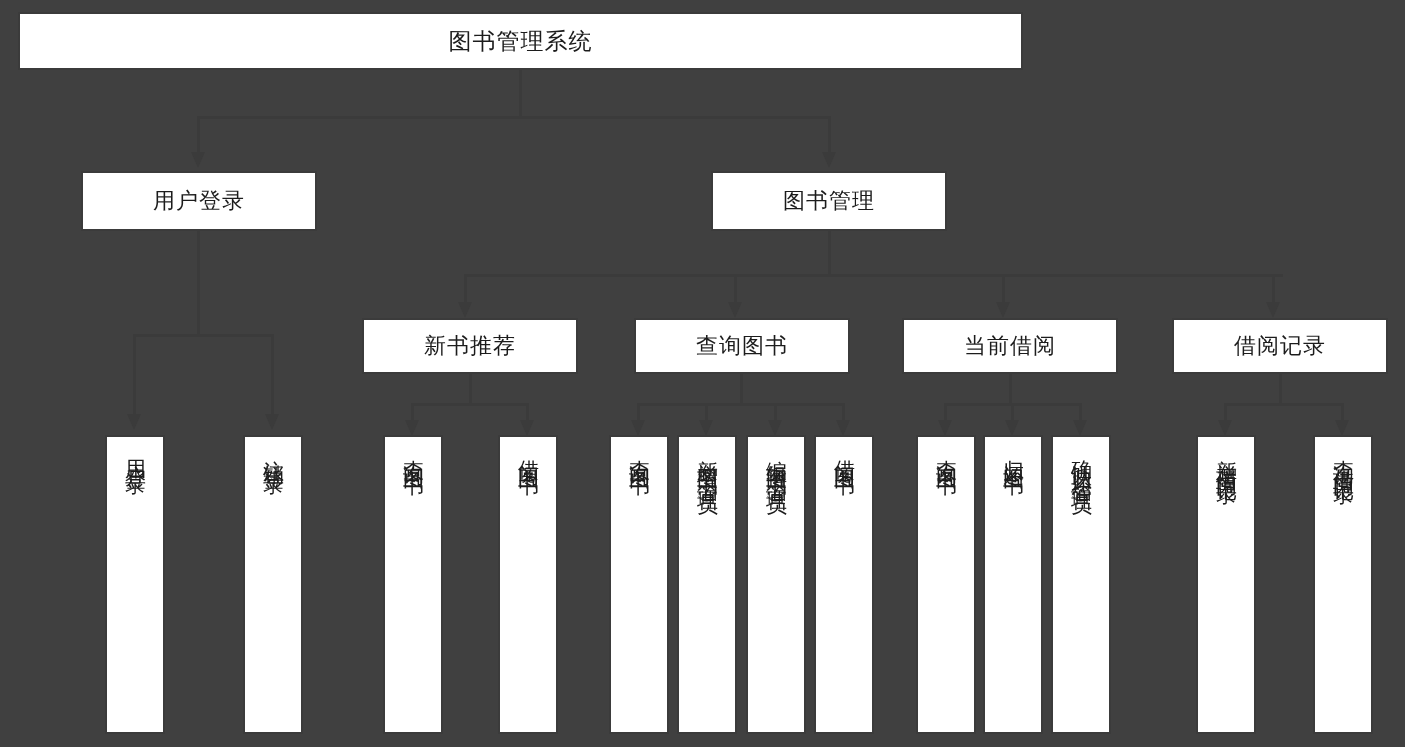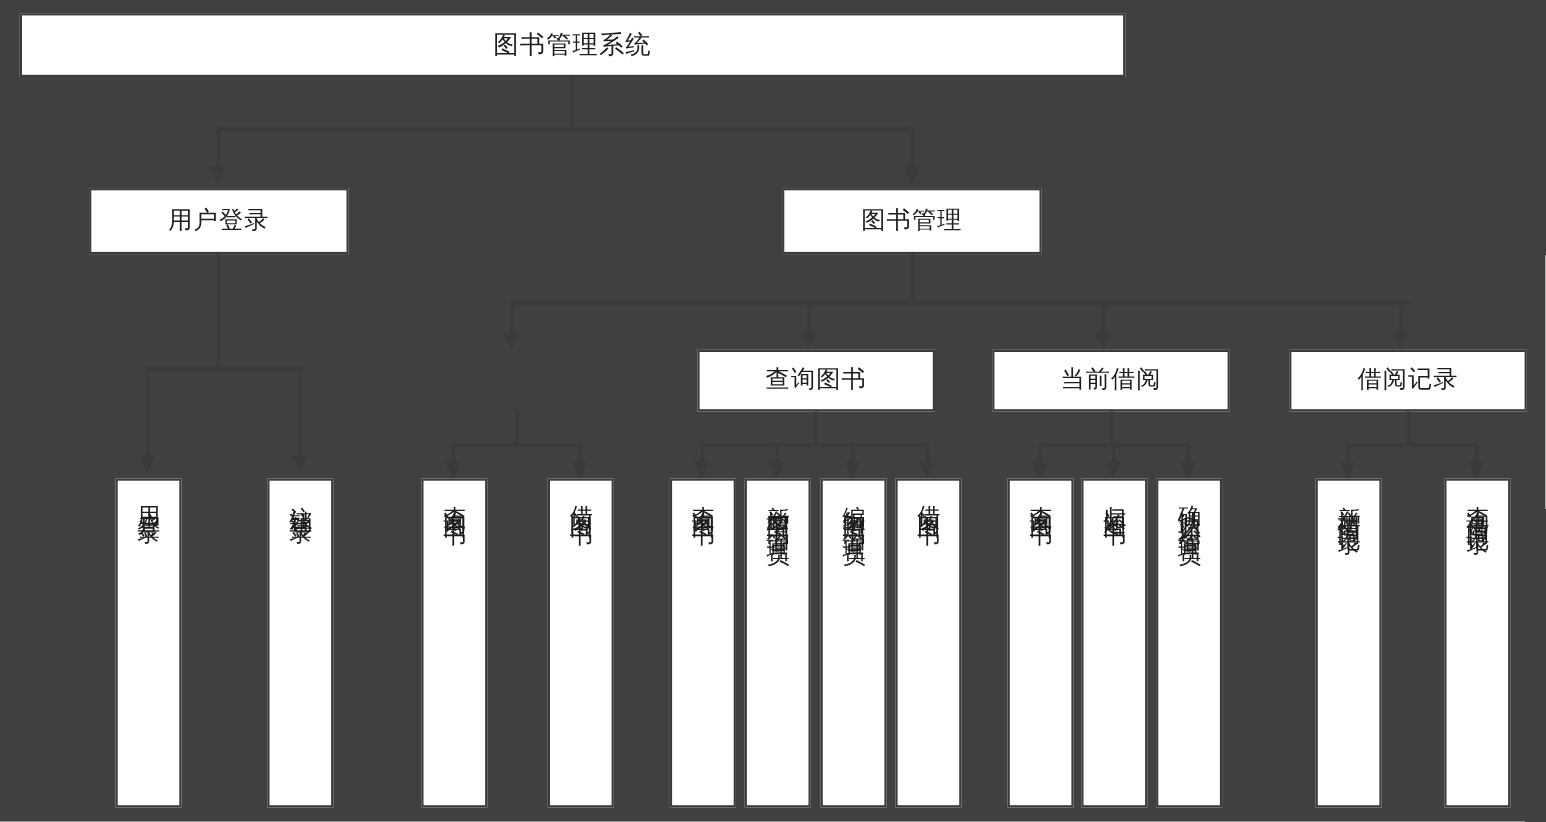--- a/index.html
+++ b/index.html
@@ -114,20 +114,23 @@
 
   <div class="ln vline" style="left:734px;top:274px;height:32px;"></div>
   <div class="arrow" style="left:728px;top:302px;"></div>
 
   <div class="ln vline" style="left:1002px;top:274px;height:32px;"></div>
   <div class="arrow" style="left:996px;top:302px;"></div>
 
   <div class="ln vline" style="left:1272px;top:274px;height:32px;"></div>
   <div class="arrow" style="left:1266px;top:302px;"></div>
 
+  <div class="node h" style="left:362px;top:318px;width:216px;height:56px;">
+    <span>新书推荐</span>
+  </div>
   <div class="node h" style="left:634px;top:318px;width:216px;height:56px;">
     <span>查询图书</span>
   </div>
   <div class="node h" style="left:1172px;top:318px;width:216px;height:56px;">
     <span>借阅记录</span>
   </div>
   <div class="node h" style="left:902px;top:318px;width:216px;height:56px;">
     <span>当前借阅</span>
   </div>
 

